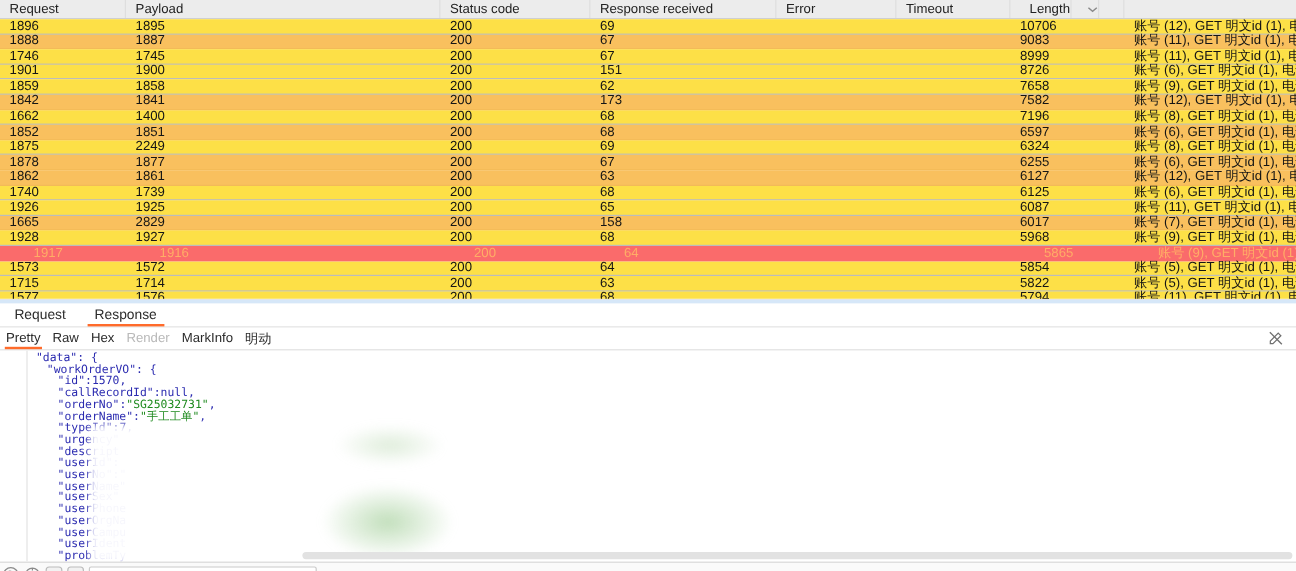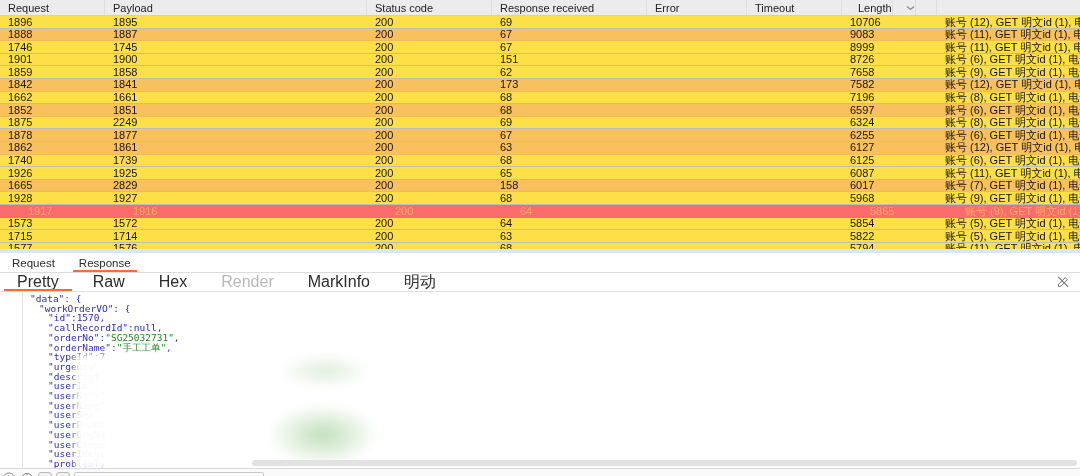--- a/index.html
+++ b/index.html
@@ -19,21 +19,21 @@
   .hl-selected { background: #fa6b6b; }
   .hl-selected span { color: #ffad66; margin-left: 20px; }
 
   .table-hscroll { height: 3px; background: #d6e7f8; }
 
   
   .tabbar { display: flex; align-items: stretch; height: 20px; border-bottom: 1px solid #dcdcdc; background: #fff; position: relative; }
   .tab { position: relative; display: flex; align-items: center; padding: 0 12px; font-size: 11.5px; color: #2b2b2b; cursor: default; }
   .tab.active::after { content: ""; position: absolute; left: 6px; right: 6px; bottom: 0; height: 2px; background: #ff6b2b; }
   .subtabbar { display: flex; align-items: stretch; height: 19px; border-bottom: 1px solid #e0e0e0; background: #fff; position: relative; }
-  .subtab { position: relative; display: flex; align-items: center; padding: 0 17px; font-size: 16px; color: #2b2b2b; }
+  .subtab { position: relative; display: flex; align-items: center; padding: 0 5px; font-size: 11px; color: #2b2b2b; }
   .subtab.active::after { content: ""; position: absolute; left: 4px; right: 4px; bottom: 0; height: 2px; background: #ff6b2b; }
   .subtab.disabled { color: #b9b9b9; }
   .readonly-ic { position: absolute; right: 10px; top: 2px; }
 
   
   .viewer-content { position: relative; height: 176px; overflow: hidden; }
   .gutter-line { position: absolute; left: 22px; top: 0; bottom: 0; width: 1px; background: #e3e3e3; }
   .code { padding-top: 2px; font-family: "DejaVu Sans Mono", monospace; font-size: 9.5px; line-height: 9.7px; }
   .code-line { white-space: pre; }
   .tok-key, .tok-num, .tok-null, .tok-p { color: #2b2bb0; }
@@ -132,21 +132,21 @@
     <span>1841</span>
     <span>200</span>
     <span>173</span>
     <span></span>
     <span></span>
     <span>7582</span>
     <span>账号 (12), GET 明文id (1), 电话号 (1)</span>
   </div>
         <div class="trow hl-gray">
     <span>1662</span>
-    <span>1661</span>
+    <span>1400</span>
     <span>200</span>
     <span>68</span>
     <span></span>
     <span></span>
     <span>7196</span>
     <span>账号 (8), GET 明文id (1), 电话号 (1)</span>
   </div>
         <div class="trow hl-orange">
     <span>1852</span>
     <span>1851</span>

